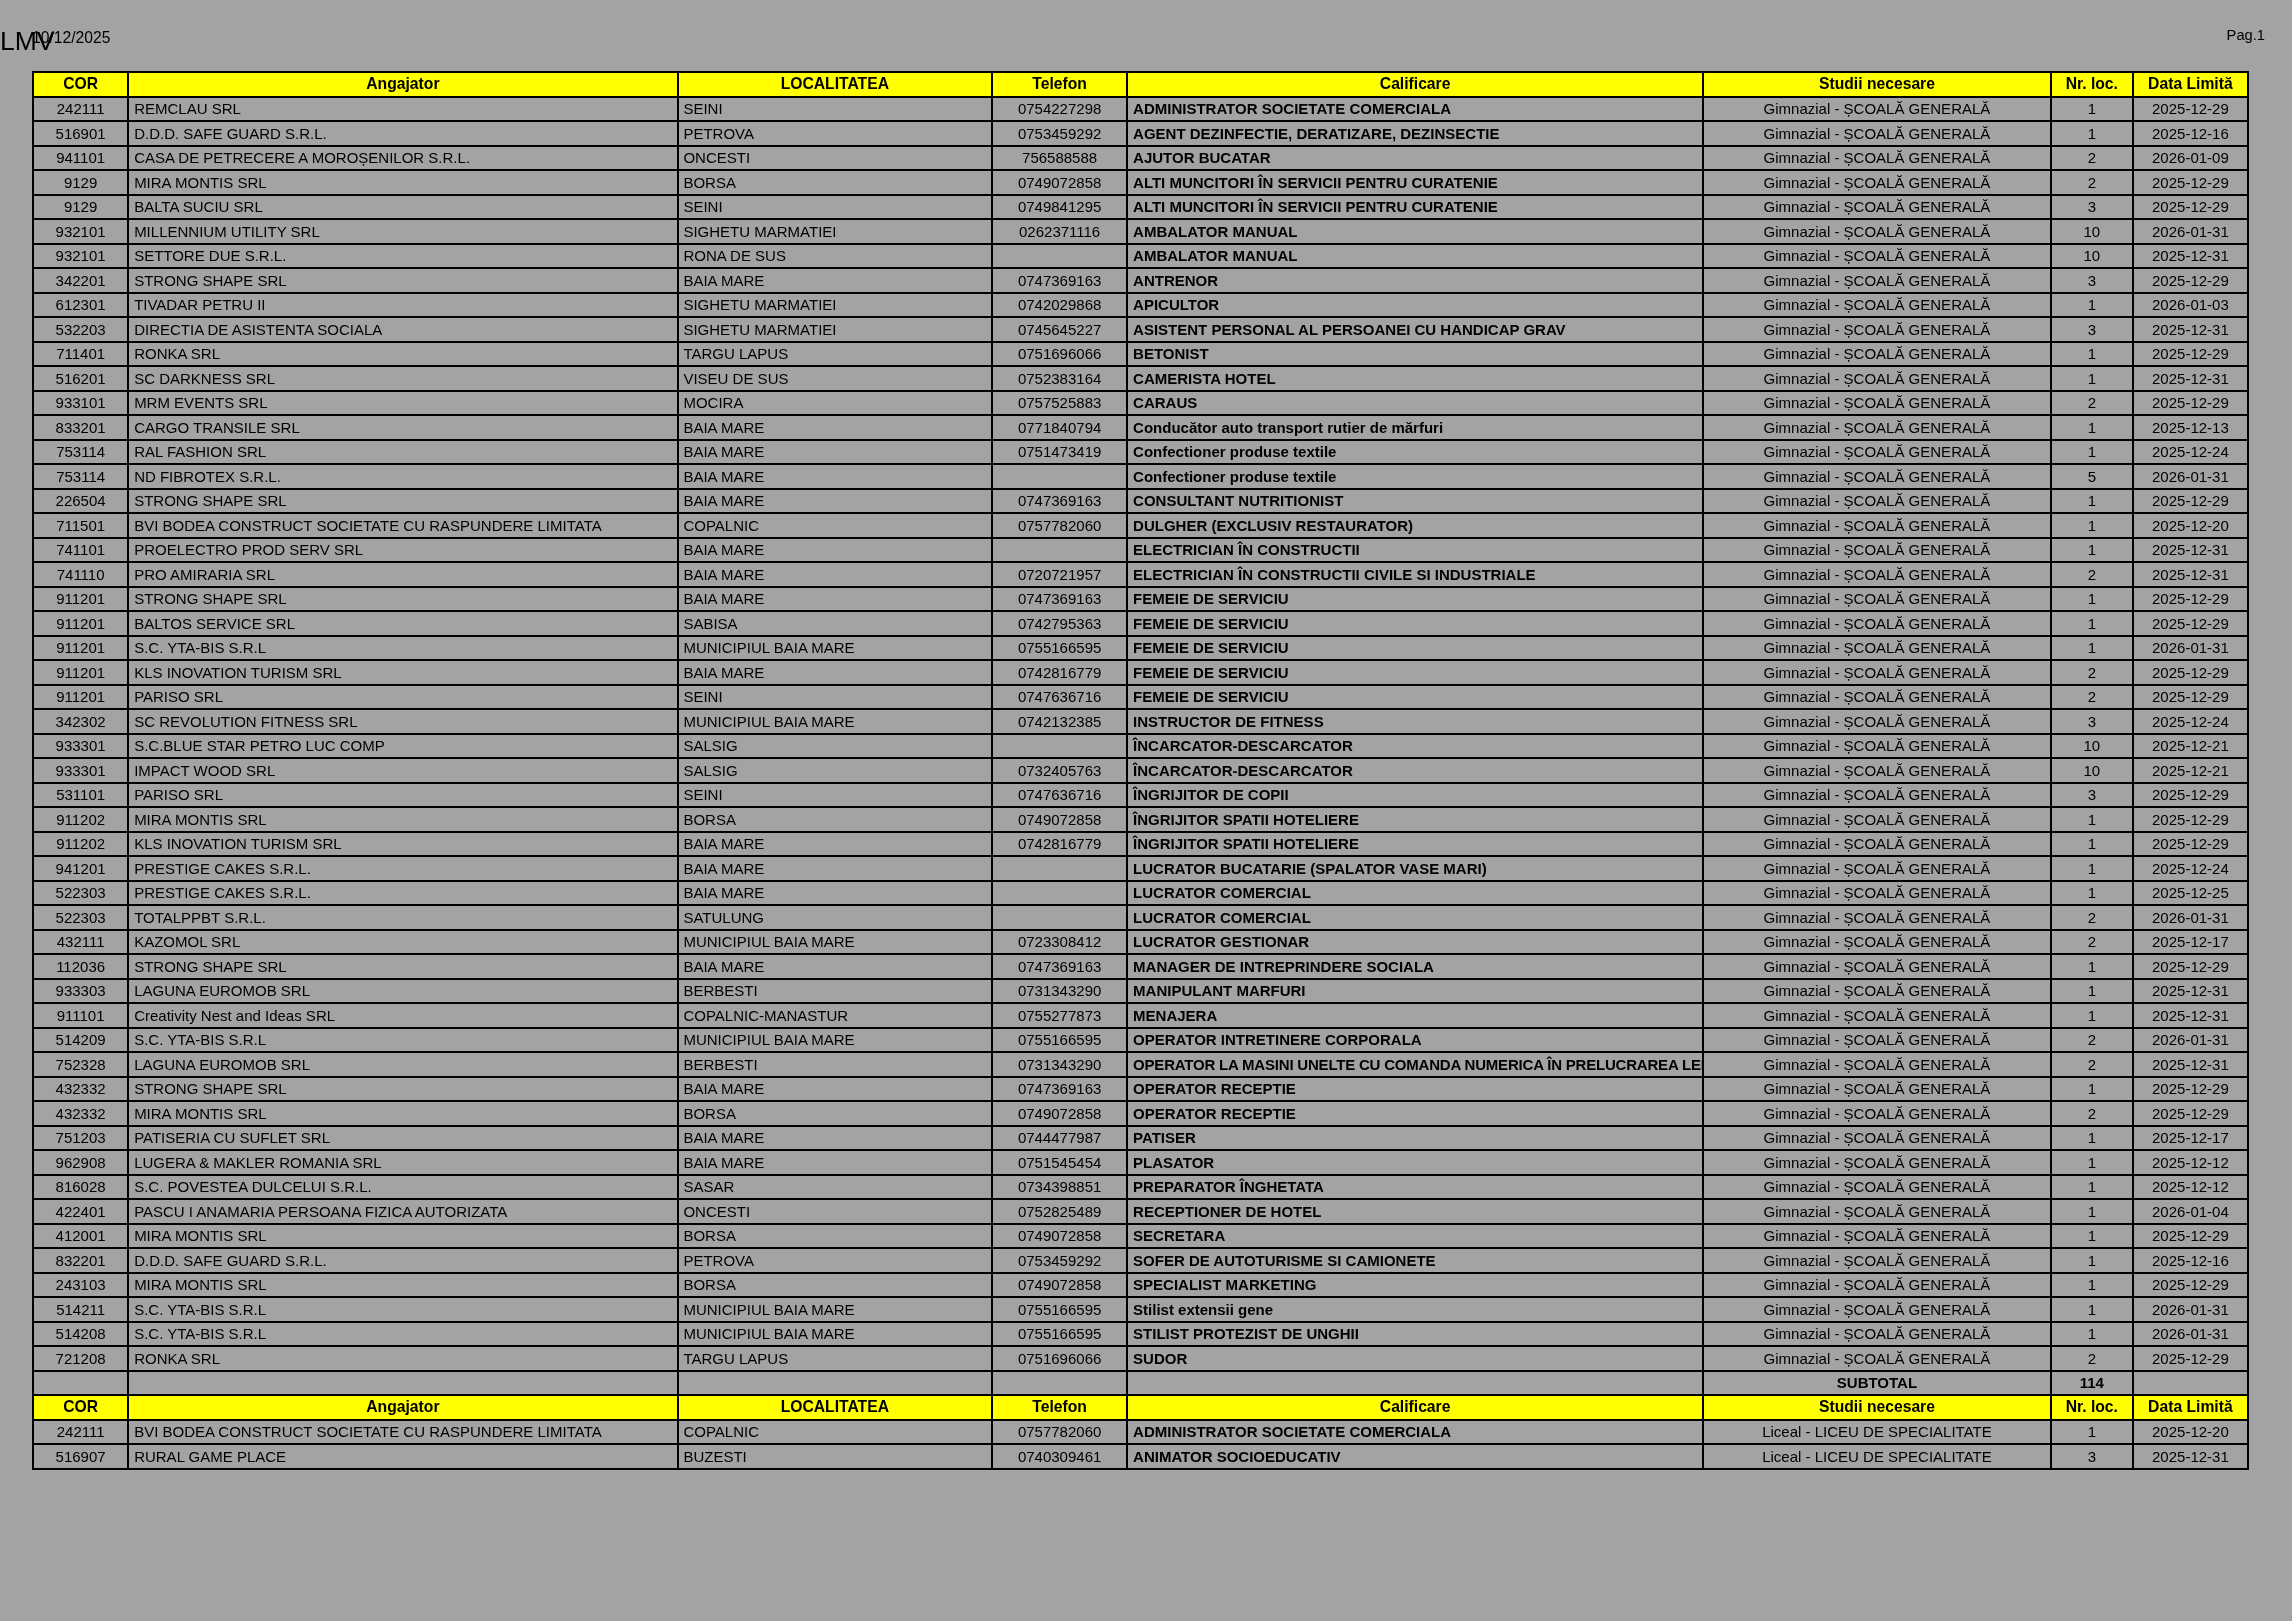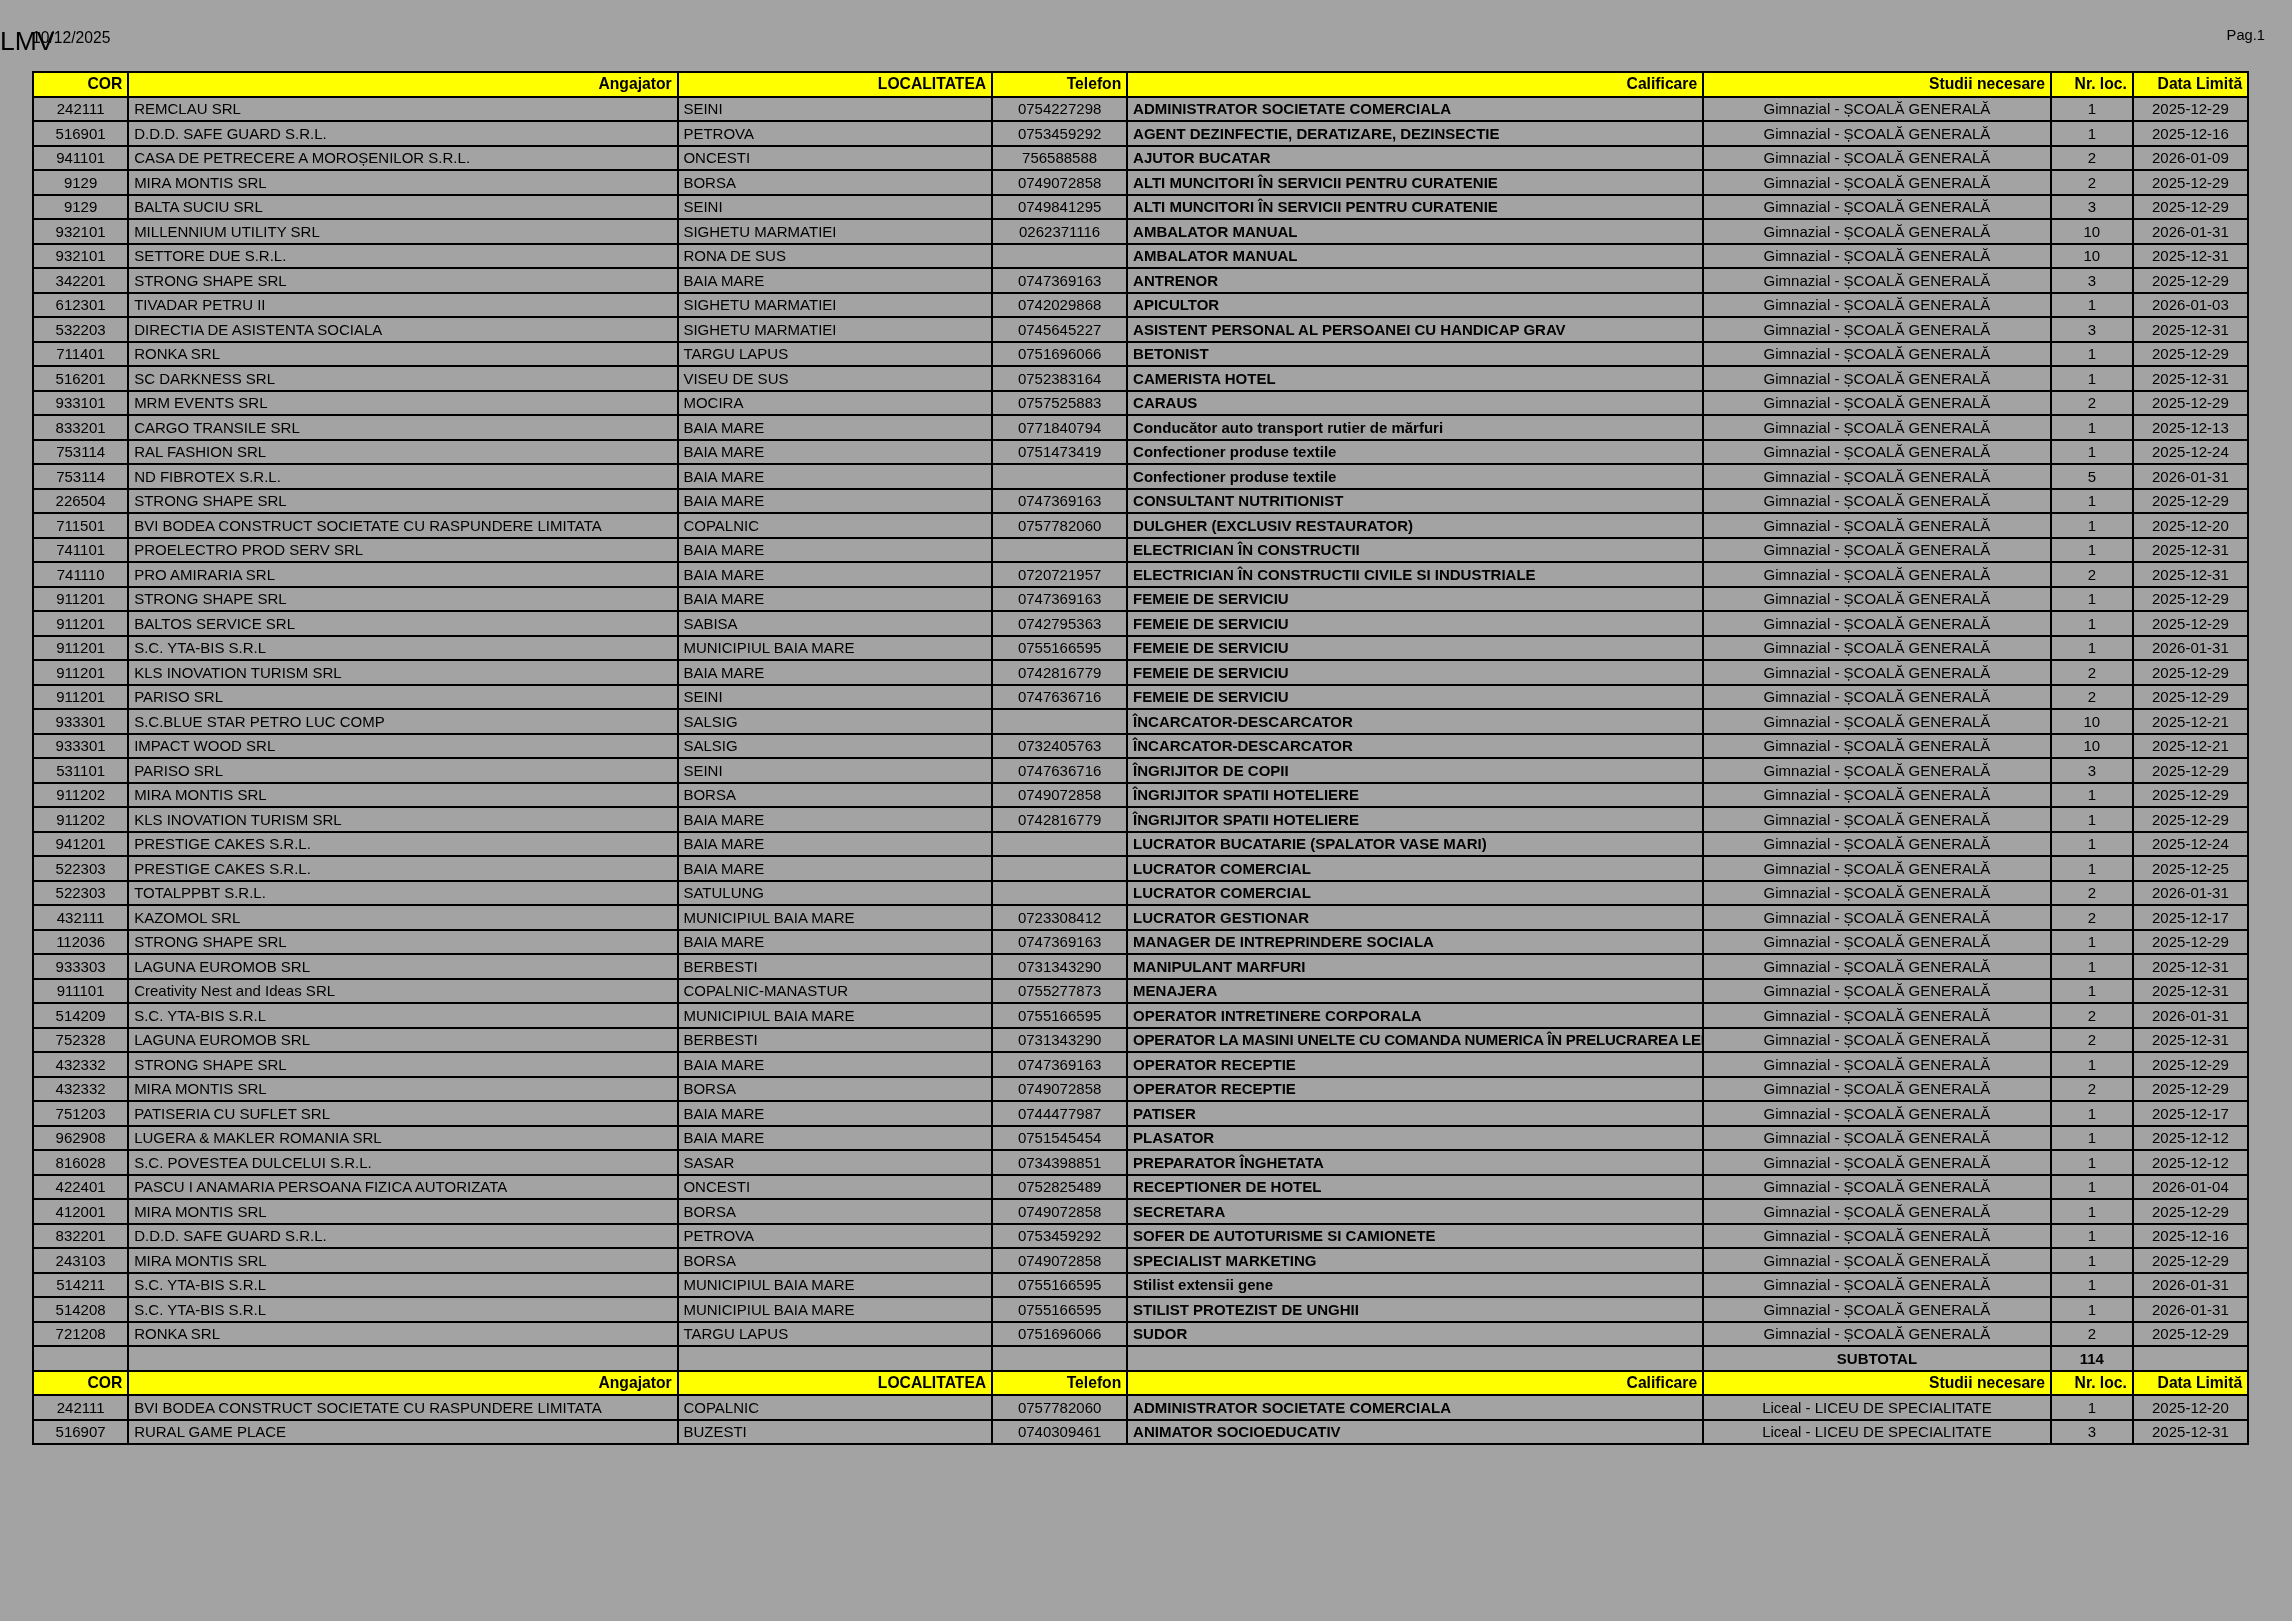--- a/index.html
+++ b/index.html
@@ -26,21 +26,21 @@
     padding:0 4.9px;
     font-size:15px;
     line-height:1;
     vertical-align:middle;
     overflow:hidden;
     white-space:nowrap;
   }
   table.vac th{
     background:#FFFF00;
     font-weight:bold;
-    text-align:right;
+    text-align:center;
     font-size:15.7px;
   }
   
   .w0{width:4.3%;}  .w1{width:24.8%;} .w2{width:14.2%;} .w3{width:6.1%;}
   .w4{width:26.0%;} .w5{width:15.7%;} .w6{width:3.7%;}  .w7{width:5.2%;}
   
   td.c0{text-align:center;}
   td.c1{text-align:left;}
   td.c2{text-align:left;}
   td.c3{text-align:center;}
@@ -325,20 +325,30 @@
           <td class="c0">911201</td>
           <td class="c1">PARISO SRL</td>
           <td class="c2">SEINI</td>
           <td class="c3">0747636716</td>
           <td class="c4">FEMEIE DE SERVICIU</td>
           <td class="c5">Gimnazial - ȘCOALĂ GENERALĂ</td>
           <td class="c6">2</td>
           <td class="c7">2025-12-29</td>
         </tr>
         <tr>
+          <td class="c0">342302</td>
+          <td class="c1">SC REVOLUTION FITNESS SRL</td>
+          <td class="c2">MUNICIPIUL BAIA MARE</td>
+          <td class="c3">0742132385</td>
+          <td class="c4">INSTRUCTOR DE FITNESS</td>
+          <td class="c5">Gimnazial - ȘCOALĂ GENERALĂ</td>
+          <td class="c6">3</td>
+          <td class="c7">2025-12-24</td>
+        </tr>
+        <tr>
           <td class="c0">933301</td>
           <td class="c1">S.C.BLUE STAR PETRO LUC COMP</td>
           <td class="c2">SALSIG</td>
           <td class="c3"></td>
           <td class="c4">ÎNCARCATOR-DESCARCATOR</td>
           <td class="c5">Gimnazial - ȘCOALĂ GENERALĂ</td>
           <td class="c6">10</td>
           <td class="c7">2025-12-21</td>
         </tr>
         <tr>

